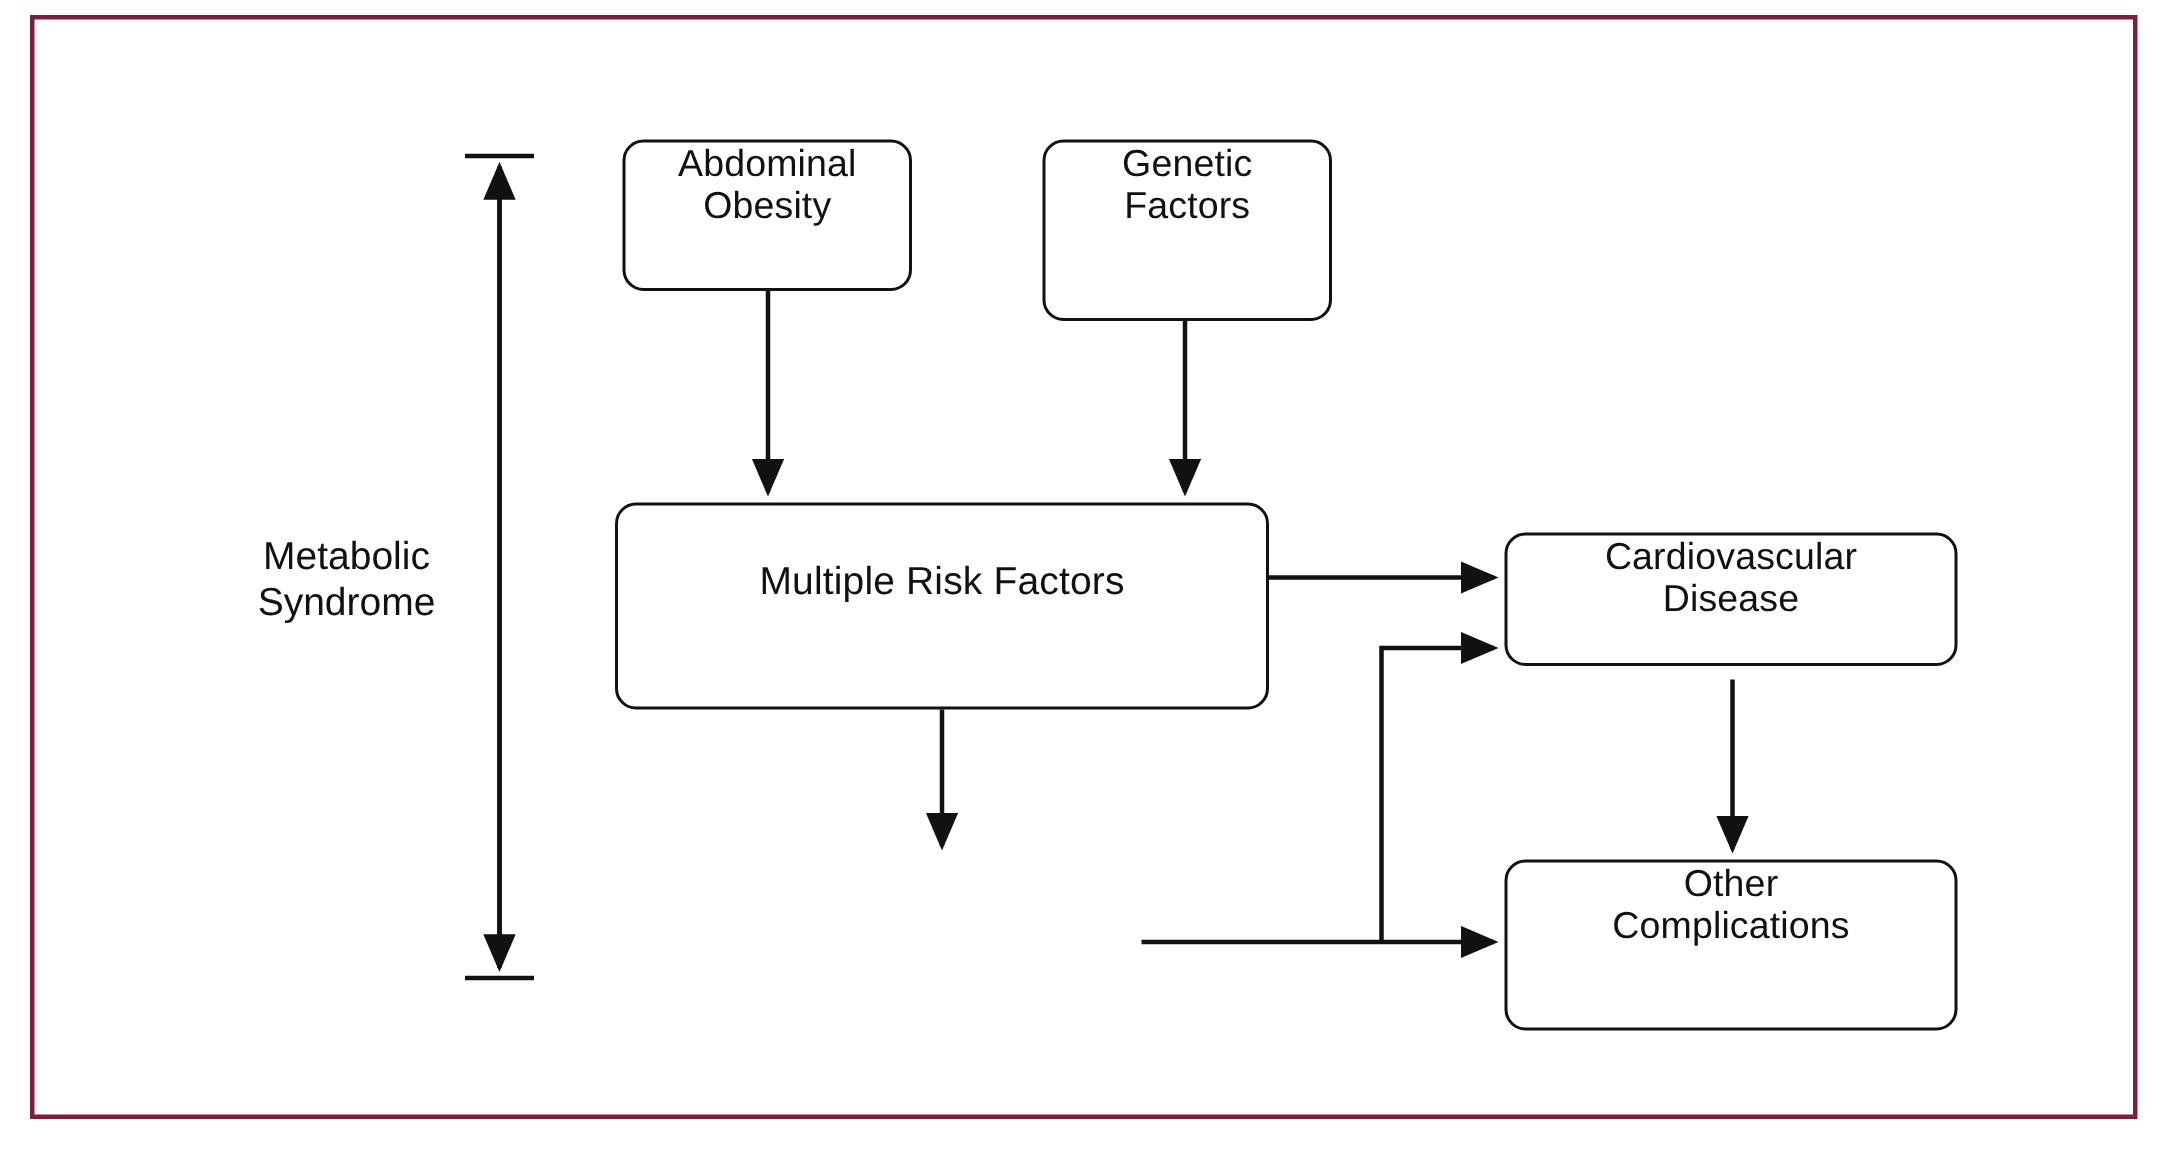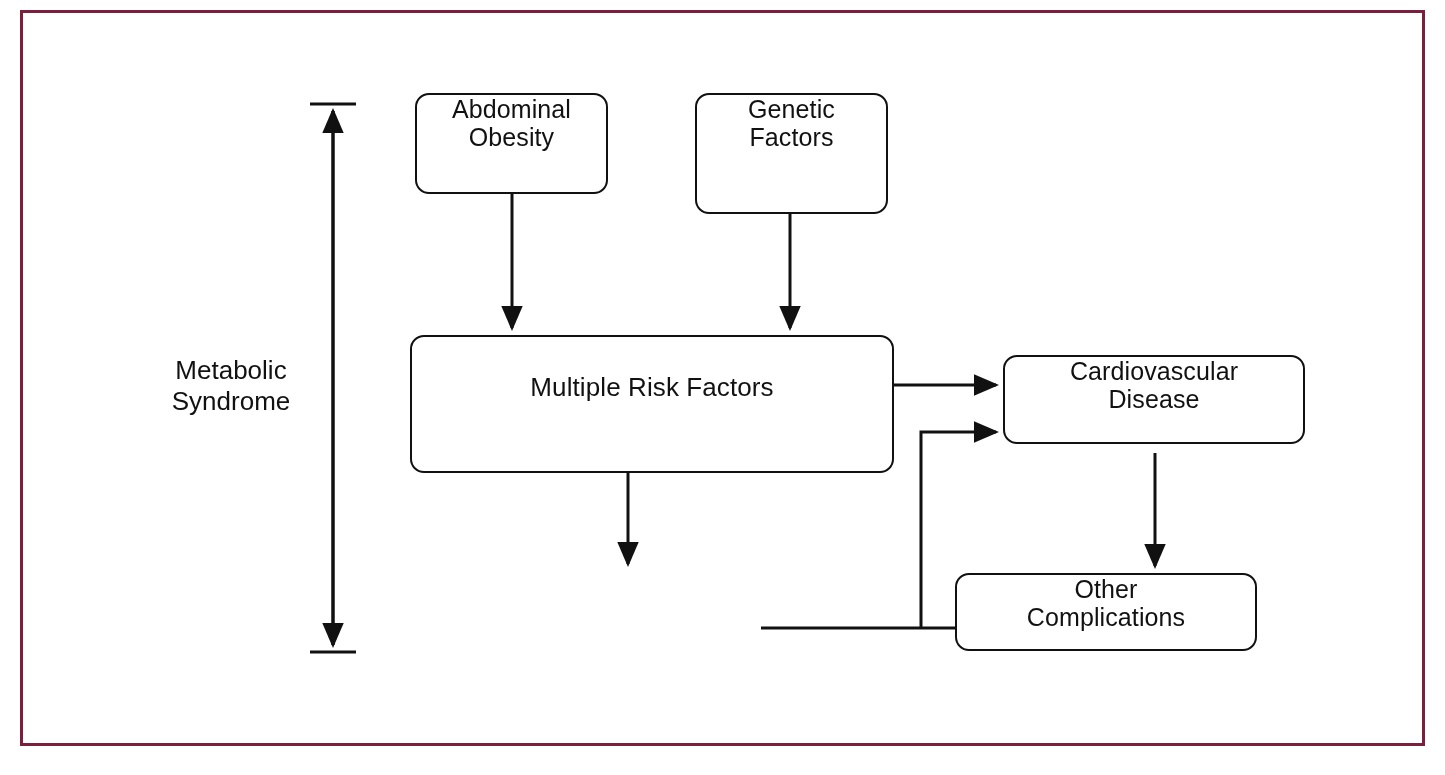--- a/index.html
+++ b/index.html
@@ -53,34 +53,34 @@
 
   #node-abdominal-obesity {
     left: 415px; top: 93px; width: 193px; height: 101px;
     font-size: 25px;
   }
   #node-genetic-factors {
     left: 695px; top: 93px; width: 193px; height: 121px;
     font-size: 25px;
   }
   #node-multiple-risk-factors {
-    left: 410px; top: 335px; width: 484px; height: 138px;
+    left: 410px; top: 335px; width: 436px; height: 138px;
     font-size: 26px;
     padding-top: 36px;
   }
   #node-cardiovascular-disease {
     left: 1003px; top: 355px; width: 302px; height: 89px;
     font-size: 25px;
   }
   #node-type-2-diabetes {
     left: 464px; top: 571px; width: 296px; height: 96px;
     font-size: 26px;
   }
   #node-other-complications {
-    left: 955px; top: 573px; width: 302px; height: 78px;
+    left: 1003px; top: 573px; width: 302px; height: 114px;
     font-size: 25px;
   }
 
   #bracket-label {
     position: absolute;
     left: 136px;
     top: 355px;
     width: 190px;
     text-align: center;
     font-size: 26px;

